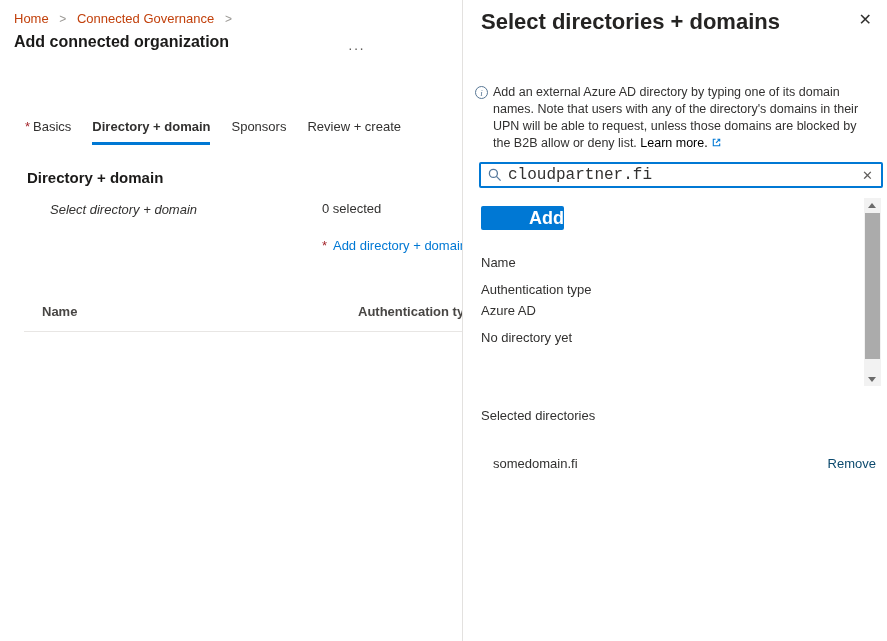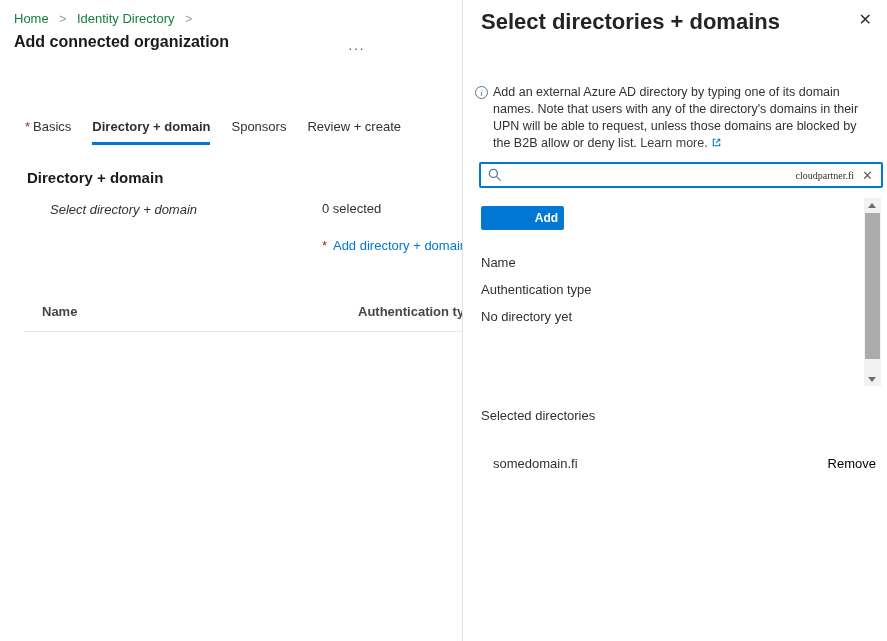--- a/index.html
+++ b/index.html
@@ -7,21 +7,21 @@
   body {
     font-family: "Liberation Sans", sans-serif;
     background:#fff; color:#323130; font-size:13px;
   }
   .app { display:flex; width:887px; height:641px; }
 
   
   .left { width:462px; flex:none; position:relative; overflow:hidden; background:#fff; }
 
   .breadcrumb { position:absolute; left:14px; top:11px; white-space:nowrap; font-size:13px; }
-  .crumb-link { color:#15803d; cursor:pointer; }
+  .crumb-link { color:#c2410c; cursor:pointer; }
   .crumb-sep { color:#9a9894; margin:0 7px; font-size:12px; }
 
   .page-title { position:absolute; left:14px; top:33px; font-size:16px; font-weight:700; color:#1b1a19; white-space:nowrap; }
   .more-options { position:absolute; left:348px; top:40px; color:#605e5c; font-size:14px; letter-spacing:1px; cursor:pointer; }
 
   .tabs { position:absolute; left:25px; top:119px; display:flex; }
   .tab { margin-right:21px; padding-bottom:8px; cursor:pointer; color:#323130; white-space:nowrap; }
   .tab.active { font-weight:700; border-bottom:3px solid #0078d4; }
   .req { color:#a4262c; margin-right:3px; }
 
@@ -38,60 +38,60 @@
 
   
   .panel { flex:1; position:relative; border-left:1px solid #e3e1df; background:#fff; }
 
   .panel-title { position:absolute; left:18px; top:9px; font-size:22px; font-weight:600; color:#252423; white-space:nowrap; }
   .panel-close { position:absolute; right:15px; top:12px; font-size:16px; color:#323130; cursor:pointer; line-height:1; }
 
   .info-block { position:absolute; left:12px; top:84px; width:400px; display:flex; font-size:12.5px; line-height:17px; color:#323130; }
   .info-icon { flex:none; width:13px; height:13px; border:1px solid #587795; border-radius:50%; color:#587795;
                font-size:9px; font-style:italic; text-align:center; line-height:12px; margin:2px 5px 0 0; font-family:"Liberation Serif", serif; }
-  .learn-more { color:#404040; cursor:pointer; white-space:nowrap; }
+  .learn-more { color:#000000; cursor:pointer; white-space:nowrap; }
   .ext-icon svg { vertical-align:-1px; }
 
   .search-box { position:absolute; left:16px; top:162px; width:404px; height:26px;
                 border:2px solid #0078d4; border-radius:2px; display:flex; align-items:center; background:#fff; }
   .search-icon { flex:none; margin:0 6px 0 7px; display:flex; }
-  .search-input { flex:1; border:none; outline:none; font-family:Liberation Serif, serif; font-size:10px; color:#323130; background:transparent; min-width:0;text-align:right; }
+  .search-input { flex:1; border:none; outline:none; font-family:Liberation Mono, monospace; font-size:16px; color:#323130; background:transparent; min-width:0; }
   .clear-icon { flex:none; color:#605e5c; font-size:13px; margin:0 8px; cursor:pointer; }
 
   .scroll-area { position:absolute; left:0; top:196px; right:0; height:194px; }
   .scroll-content { padding:10px 30px 0 18px; }
   .add-button { width:83px; height:24px; background:#0078d4; color:#fff; border:none; border-radius:2px;
-                font-family:"Liberation Sans", sans-serif; font-size:12px; font-weight:700; cursor:pointer;padding-left:48px; }
+                font-family:"Liberation Sans", sans-serif; font-size:18px; font-weight:700; cursor:pointer;padding-left:48px; }
   .dir-field { margin-top:6px; }
   .dir-field:first-of-type { margin-top:22px; }
   .dir-label, .dir-value { line-height:21px; }
 
   .scrollbar { position:absolute; right:6px; top:2px; width:17px; height:188px; background:#f2f2f2; }
   .sb-arrow { position:absolute; left:0; width:17px; height:14px; cursor:pointer; }
   .sb-up { top:0; }
   .sb-down { bottom:0; }
   .sb-up:after { content:""; position:absolute; left:4px; top:5px; border-left:4.5px solid transparent; border-right:4.5px solid transparent; border-bottom:5px solid #6b6b6b; }
   .sb-down:after { content:""; position:absolute; left:4px; top:5px; border-left:4.5px solid transparent; border-right:4.5px solid transparent; border-top:5px solid #6b6b6b; }
   .sb-thumb { position:absolute; left:1px; top:15px; width:15px; height:146px; background:#ababab; cursor:pointer; }
 
   .selected-title { position:absolute; left:18px; top:408px; }
   .selected-row { position:absolute; left:30px; right:11px; top:456px; display:flex; justify-content:space-between; align-items:flex-end; }
-  .remove-link { color:#000000; cursor:pointer; }
+  .remove-link { color:#0c4a6e; cursor:pointer; }
 </style>
 </head>
 <body>
 
 <div class="app">
 
   <div class="left">
 
     <div class="breadcrumb">
       <span class="crumb-link">Home</span>
       <span class="crumb-sep">&gt;</span>
-      <span class="crumb-link">Identity Directory</span>
+      <span class="crumb-link">Connected Governance</span>
       <span class="crumb-sep">&gt;</span>
     </div>
 
     <h1 class="page-title">Add connected organization</h1>
     <span class="more-options">···</span>
 
     <div class="tabs">
       <div class="tab">
         <span class="req">*</span><span>Basics</span>
       </div>
@@ -154,20 +154,21 @@
 
     <div class="scroll-area">
       <div class="scroll-content">
         <button class="add-button">Add</button>
 
         <div class="dir-field">
           <div class="dir-label">Name</div>
         </div>
         <div class="dir-field">
           <div class="dir-label">Authentication type</div>
+          <div class="dir-value">Azure AD</div>
         </div>
         <div class="dir-field">
           <div class="dir-value">No directory yet</div>
         </div>
       </div>
 
       <div class="scrollbar">
         <div class="sb-arrow sb-up"></div>
         <div class="sb-thumb"></div>
         <div class="sb-arrow sb-down"></div>

